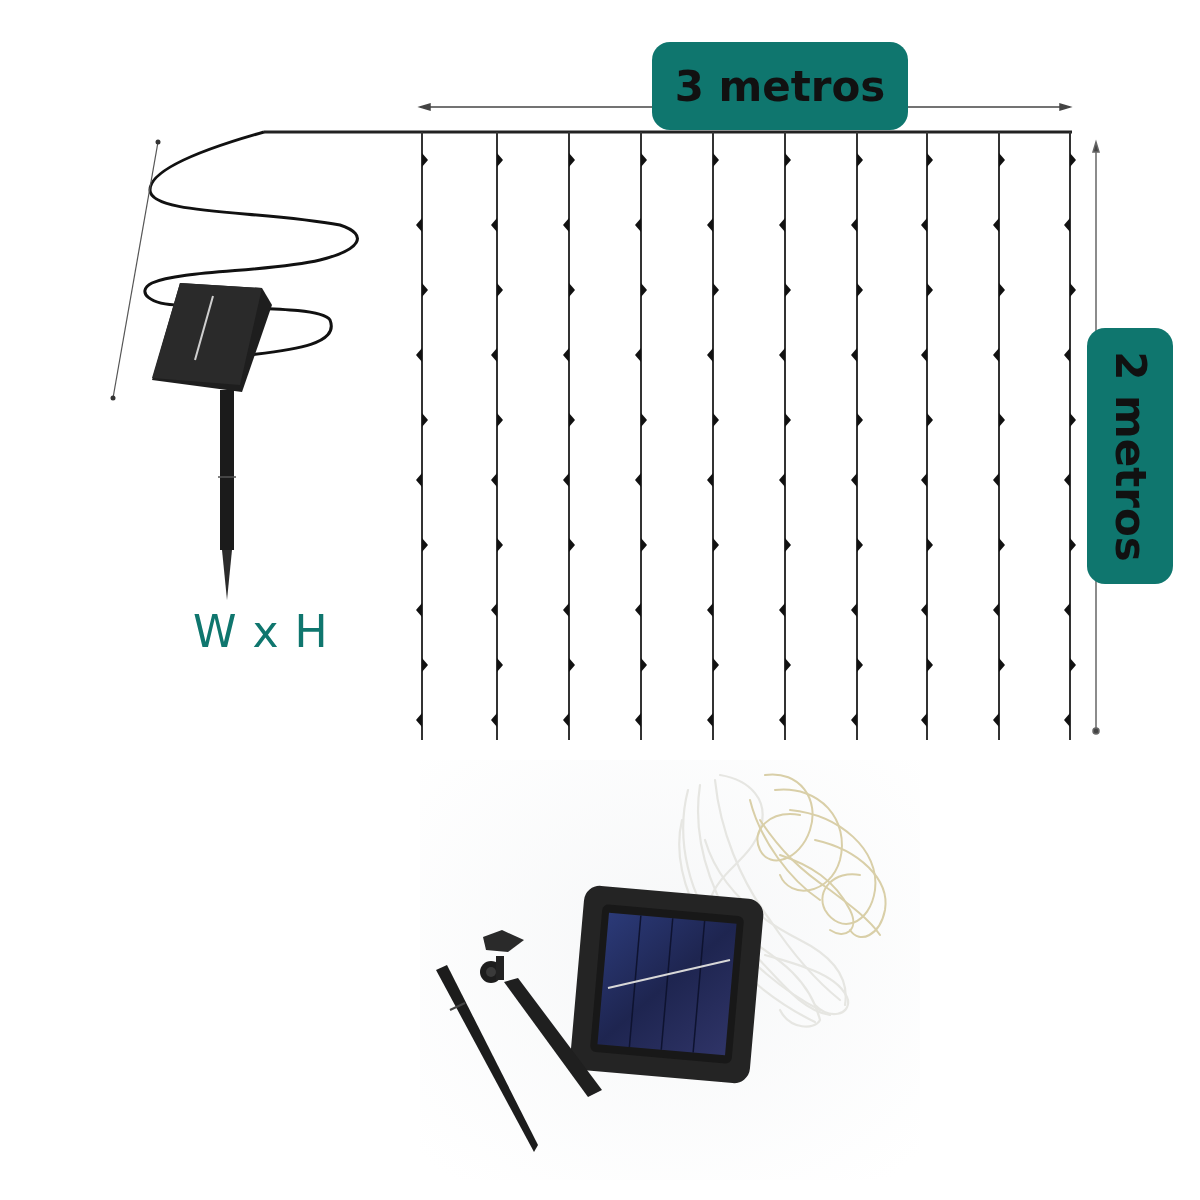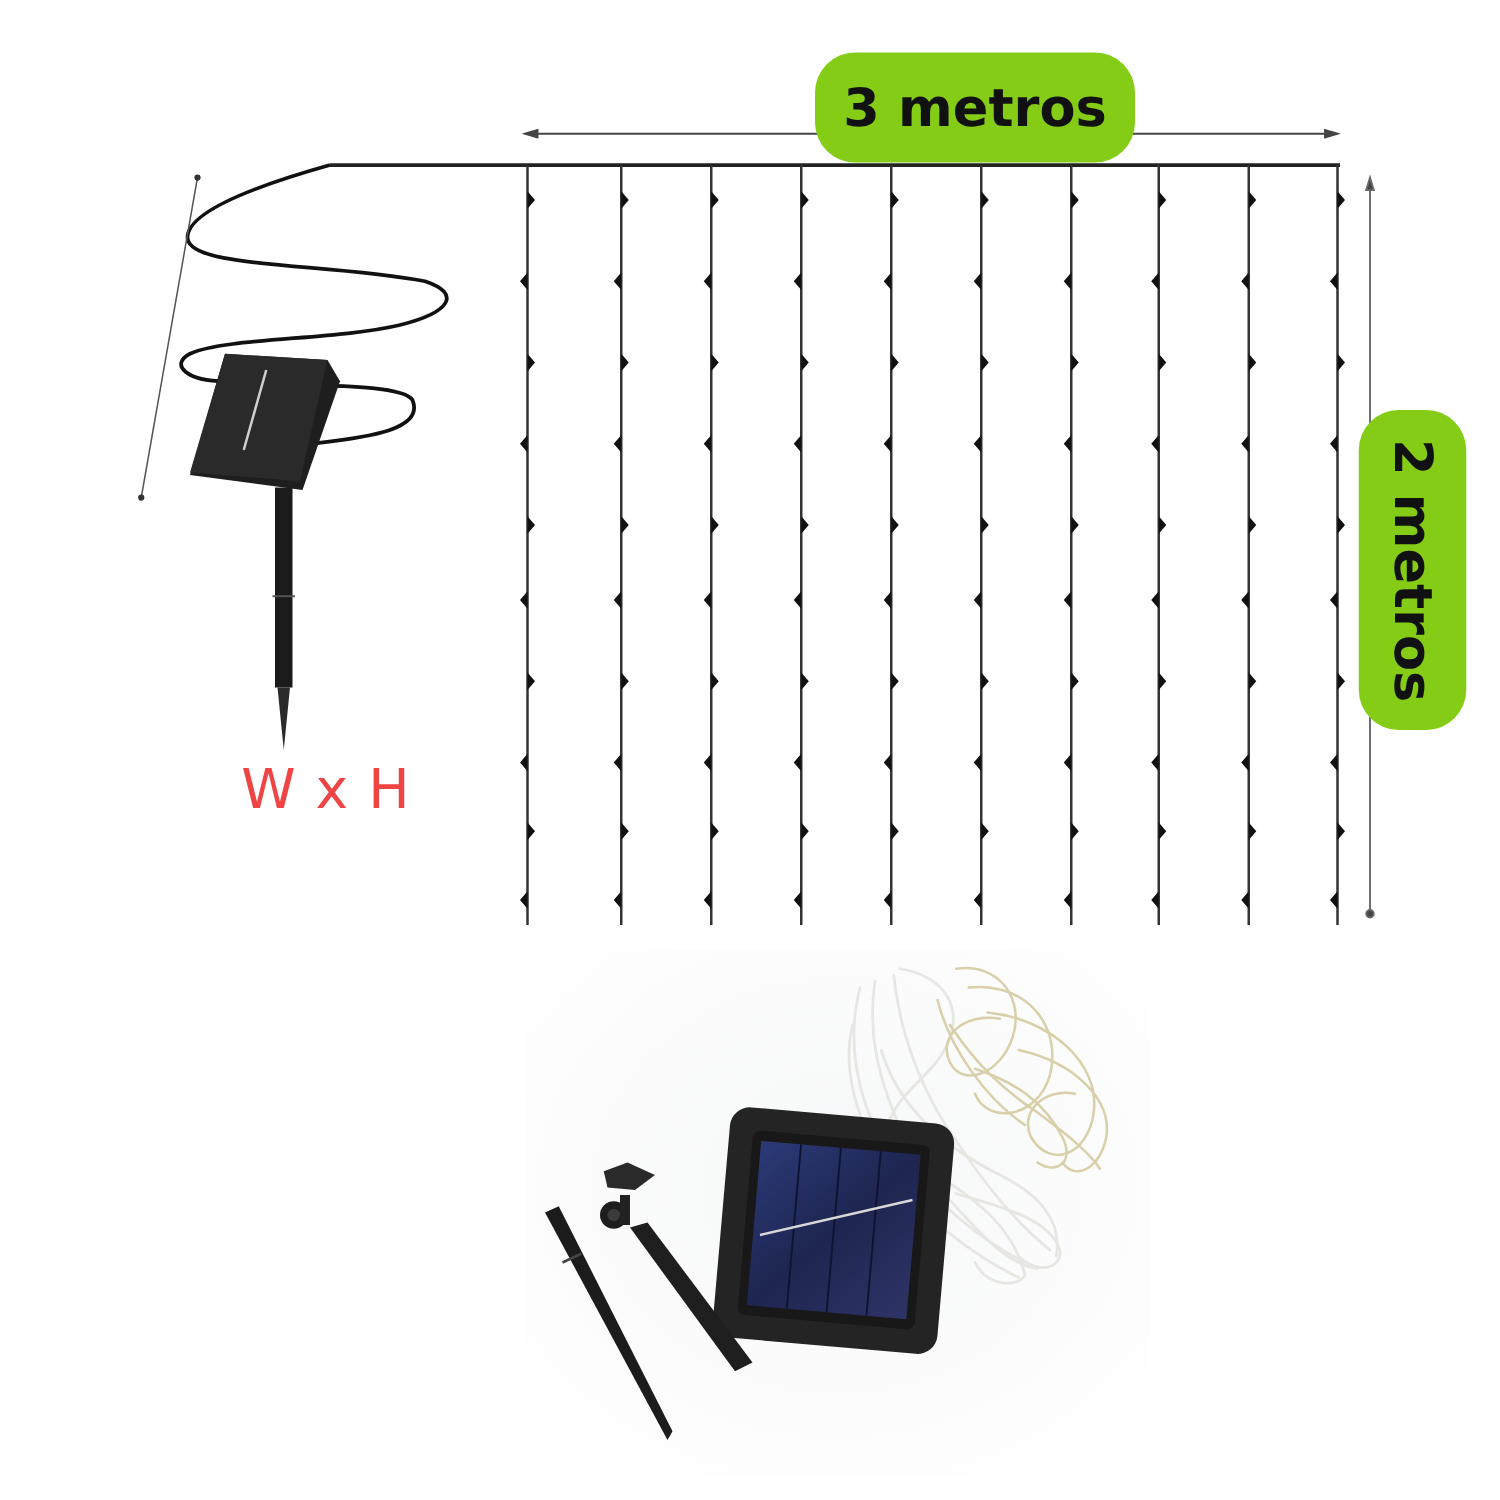--- a/index.html
+++ b/index.html
@@ -1,26 +1,26 @@
 <!DOCTYPE html>
 <html><head>
 <meta charset="utf-8">
 <style>
   html, body { margin:0; padding:0; background:#ffffff; }
   body { width:1200px; height:1200px; position:relative; overflow:hidden; font-family:"DejaVu Sans", sans-serif; }
   .diagram { position:absolute; left:0; top:0; width:1200px; height:760px; }
   .label-box {
-    position:absolute; background:#84cc16; border-radius:32px;
+    position:absolute; background:#0f766e; border-radius:18px;
     font-family:"DejaVu Sans", sans-serif; font-weight:bold; color:#111;
     display:flex; align-items:center; justify-content:center;
   }
   .label-width { left:652px; top:42px; width:256px; height:88px; font-size:42px; }
   .label-height { left:1087px; top:328px; width:86px; height:256px; }
   .label-height span { display:block; transform:rotate(90deg); white-space:nowrap; font-size:42px; }
-  .wxh { position:absolute; left:193px; top:606px; font-family:"DejaVu Sans", sans-serif; font-size:44px; color:#ef4444; letter-spacing:1px; }
+  .wxh { position:absolute; left:193px; top:606px; font-family:"DejaVu Sans", sans-serif; font-size:44px; color:#0f766e; letter-spacing:1px; }
   .photo { position:absolute; left:420px; top:760px; width:500px; height:420px; }
 </style>
 </head>
 <body>
 
 <div class="diagram">
   <svg width="1200" height="760" viewBox="0 0 1200 760">
 
     <g stroke="#444" stroke-width="1.5" fill="#444">
       <line x1="424" y1="107" x2="1066" y2="107"></line>

